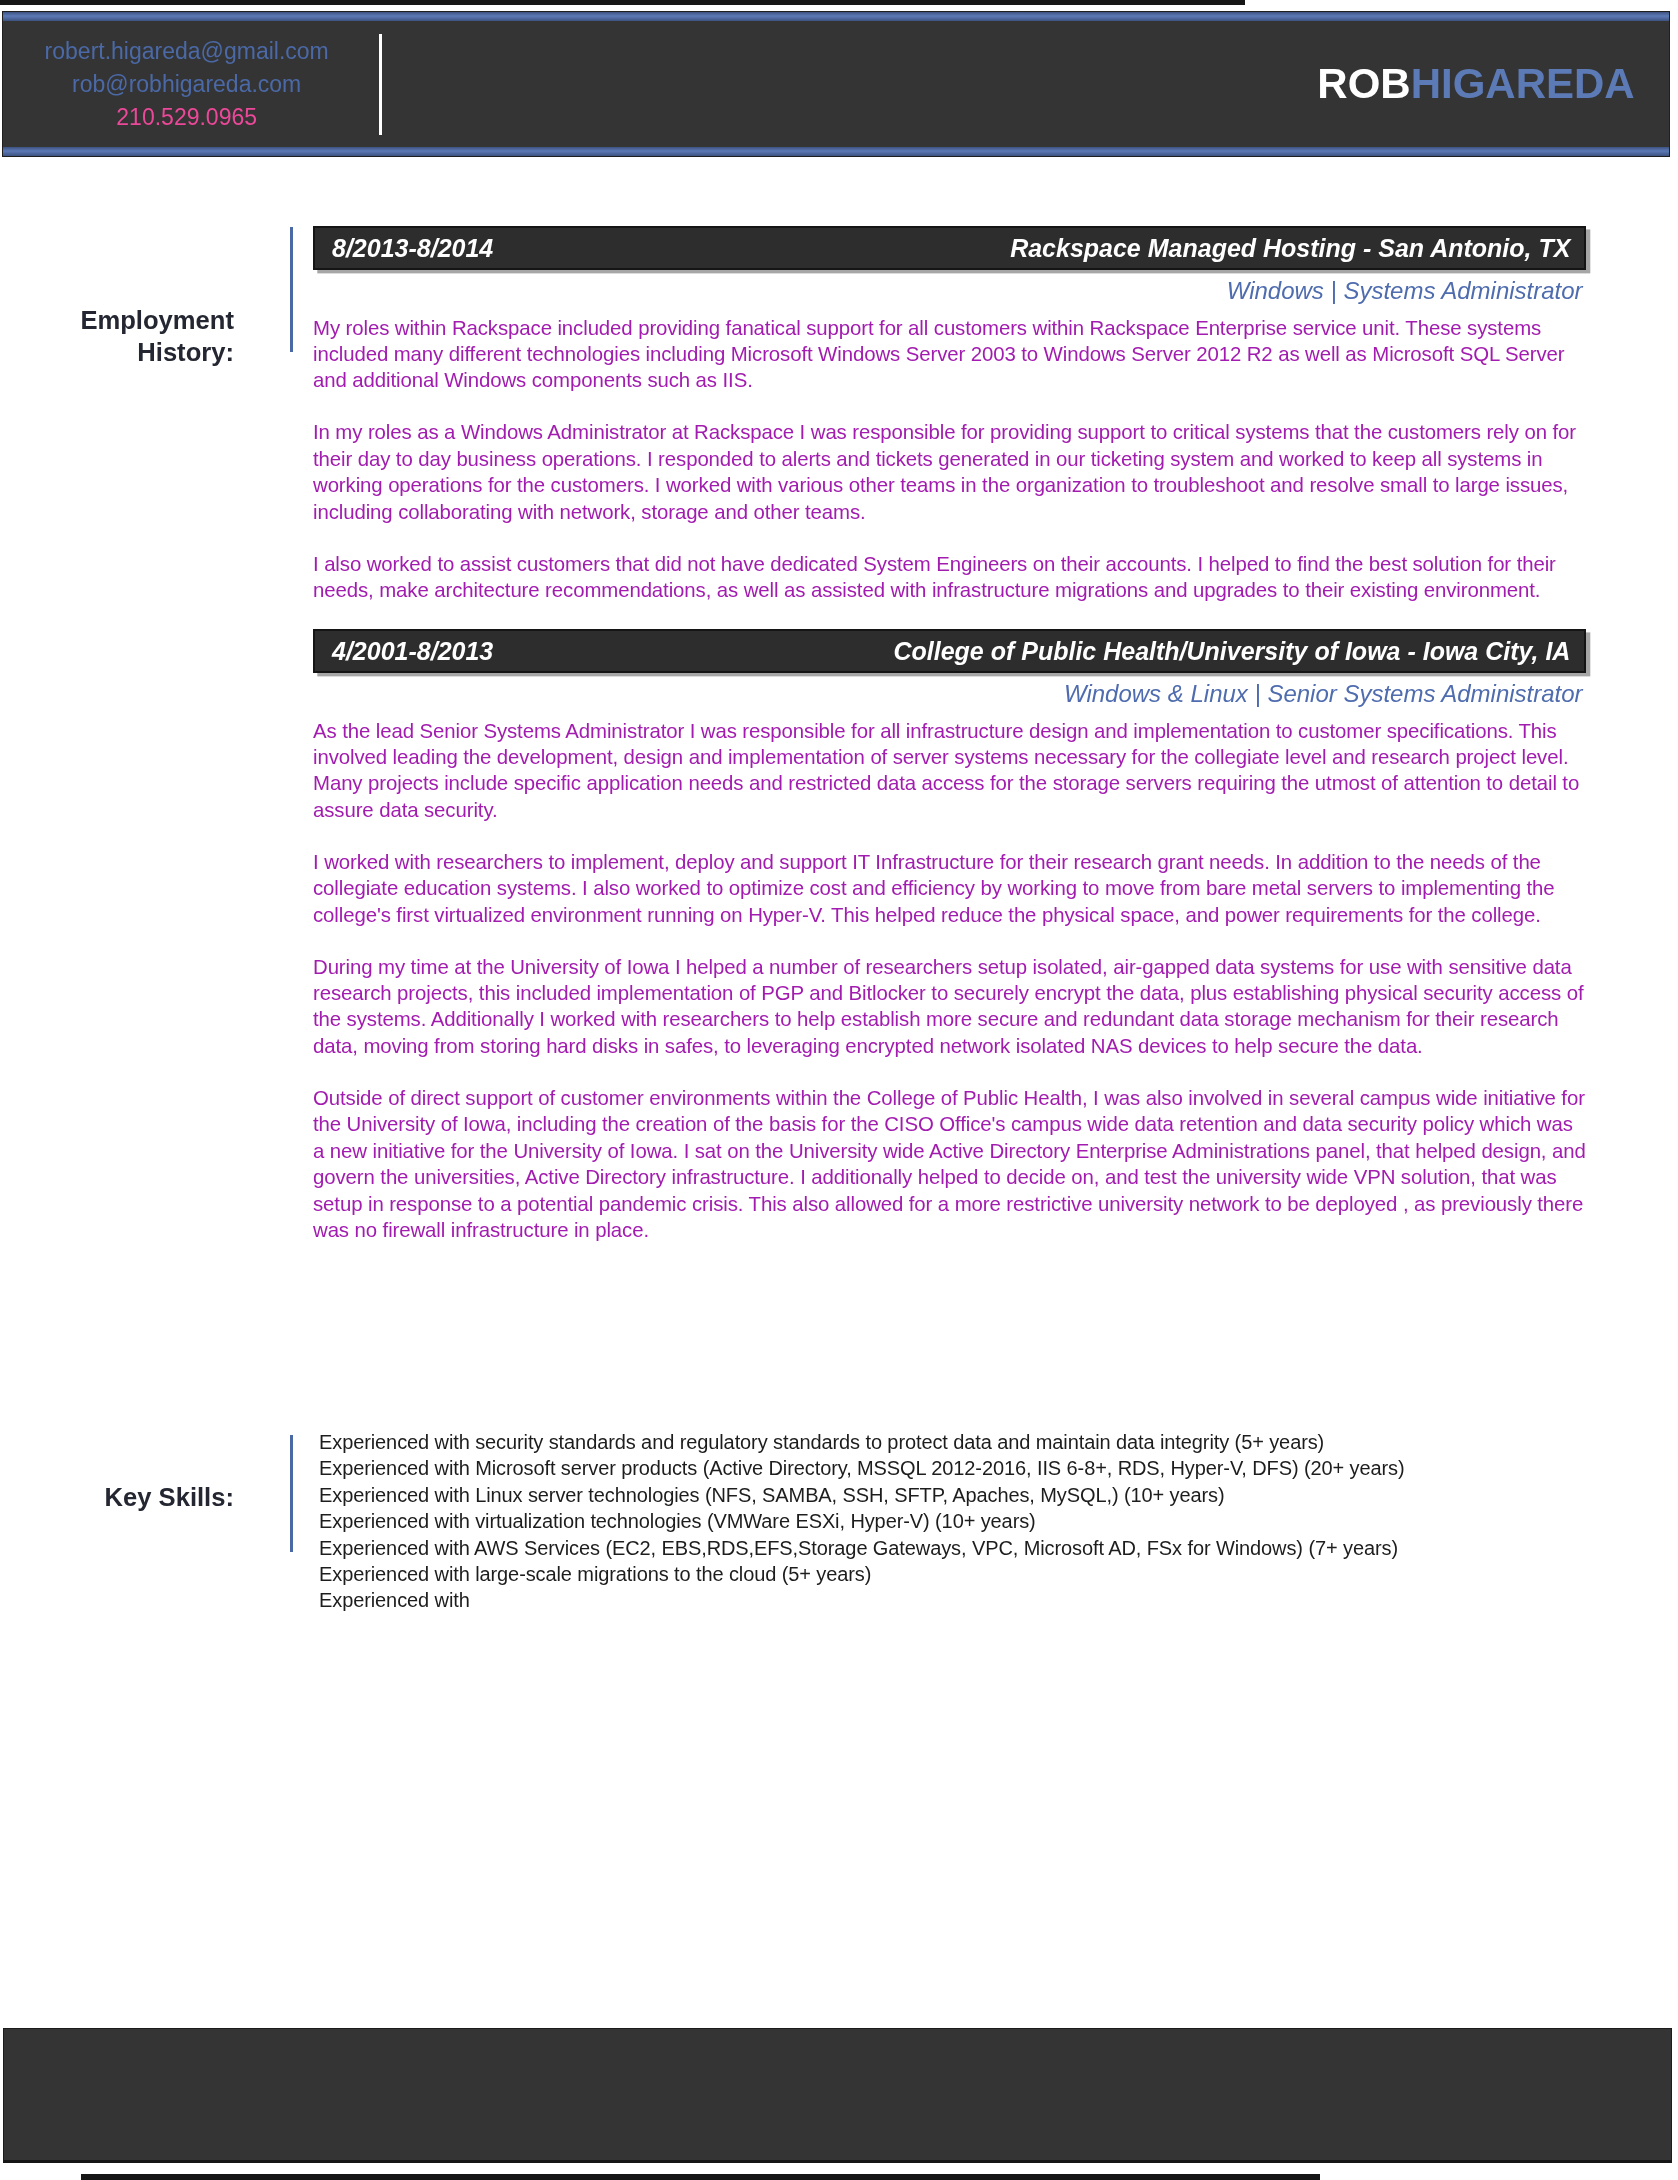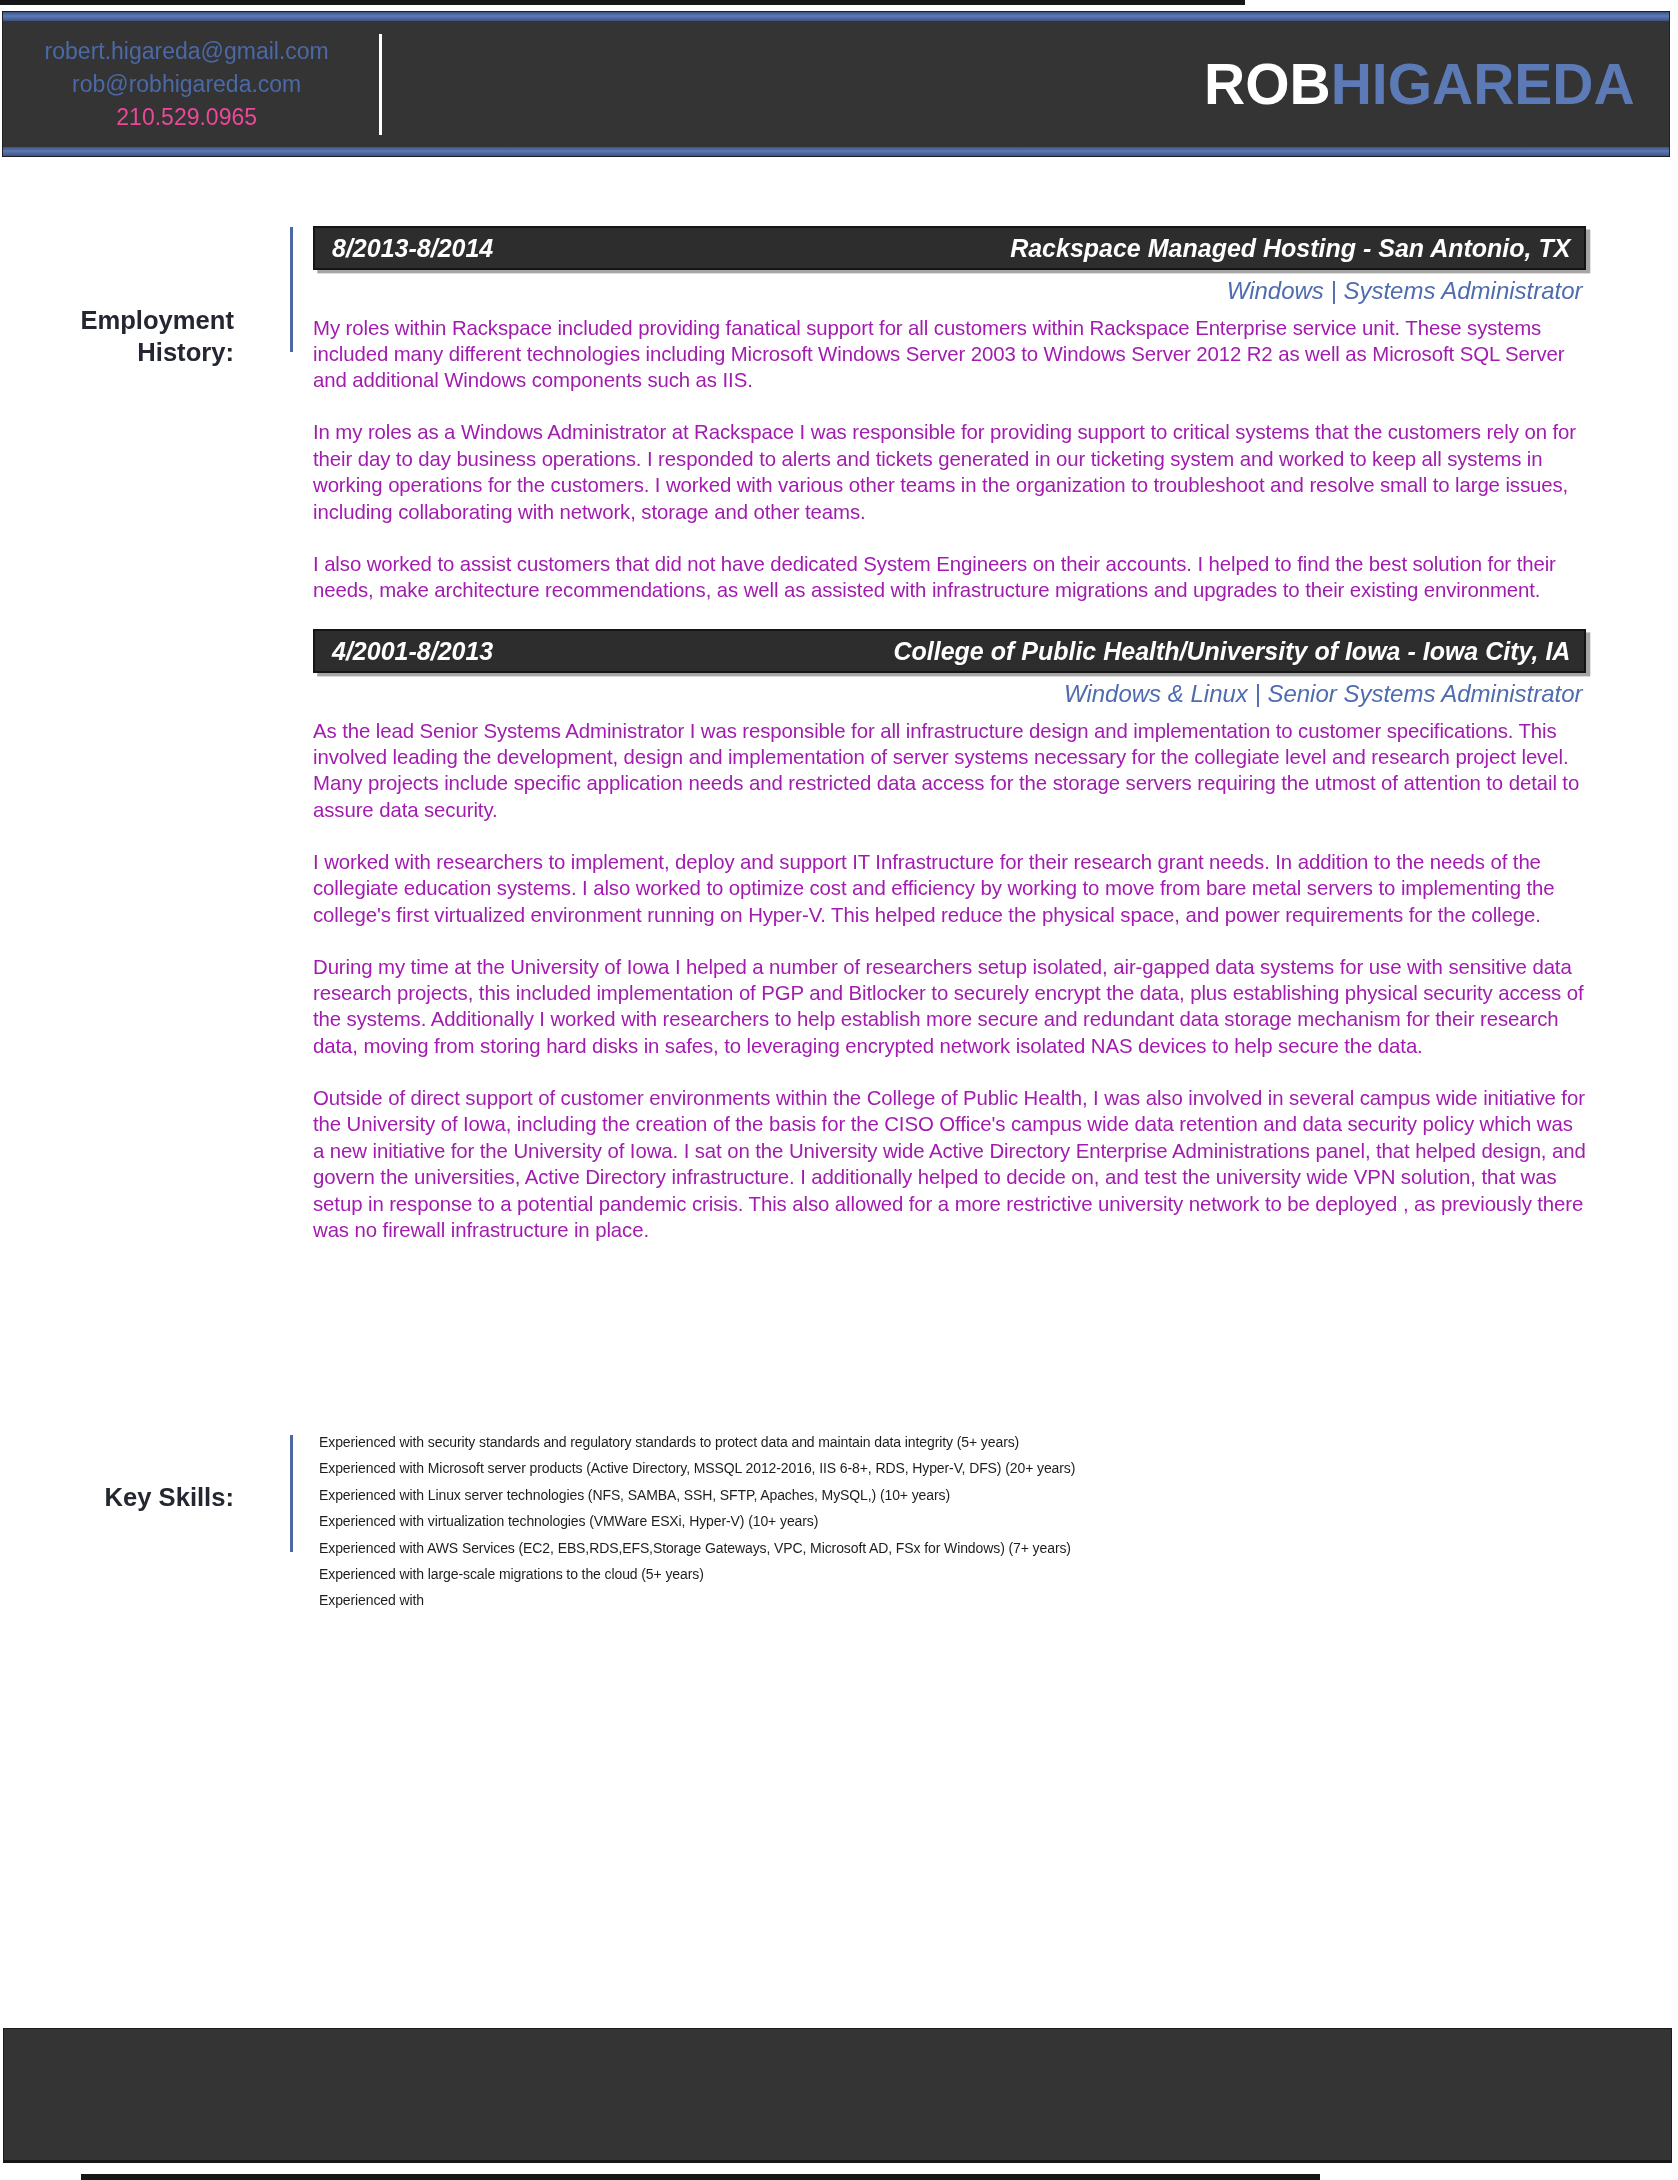--- a/index.html
+++ b/index.html
@@ -29,21 +29,21 @@
   .header-content { flex:1; display:flex; align-items:center; }
   .contact {
     width:368px; text-align:center;
     font-size:23px; line-height:33px;
     color:#4b69a6; padding-top:1.7px;
   }
   .contact .phone-line { color:#ec4899; }
   .contact-divider { width:2.6px; height:101px; background:#ffffff; margin-left:8.5px; }
   .name-logo {
     margin-left:auto; margin-right:34px;
-    font-size:57px; font-weight:700; white-space:nowrap;
+    font-size:42px; font-weight:700; white-space:nowrap;
     letter-spacing:0px;
     text-align:right;
   }
   .name-first { color:#ffffff; }
   .name-last  { color:#5c7ab6; }
 
   
   .section-label {
     position:absolute; left:51px; width:183px;
     text-align:right; font-weight:700; font-size:25.6px; line-height:32px;
@@ -72,21 +72,21 @@
   }
   .job-para {
     font-size:20.4px; line-height:26.4px; letter-spacing:-0.1px;
     margin-top:25.6px; color:#a21caf;
   }
   .job-para.first { margin-top:8.5px; }
   .job-section + .job-section { margin-top:25.6px; }
 
   
   .skills-list { position:absolute; left:319px; top:1429px; width:1286px; }
-  .skill-item  { font-size:14px; line-height:26.4px; letter-spacing:-0.1px; color:#1d1d1d; }
+  .skill-item  { font-size:20px; line-height:26.4px; letter-spacing:-0.1px; color:#1d1d1d; }
 
   
   .footer {
     position:absolute; left:3.4px; top:2028px; width:1669px; height:135px;
     background:#343434; border:1.7px solid #1c1c1c; border-bottom:3.4px solid #161616;
   }
 </style>
 </head>
 <body>
 

